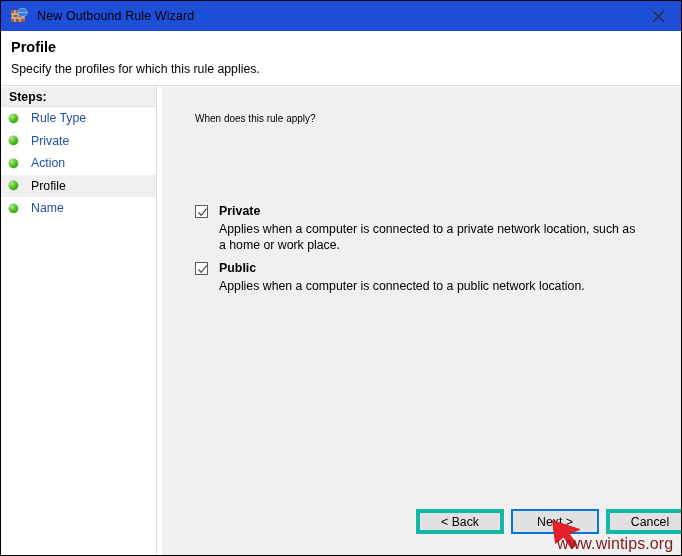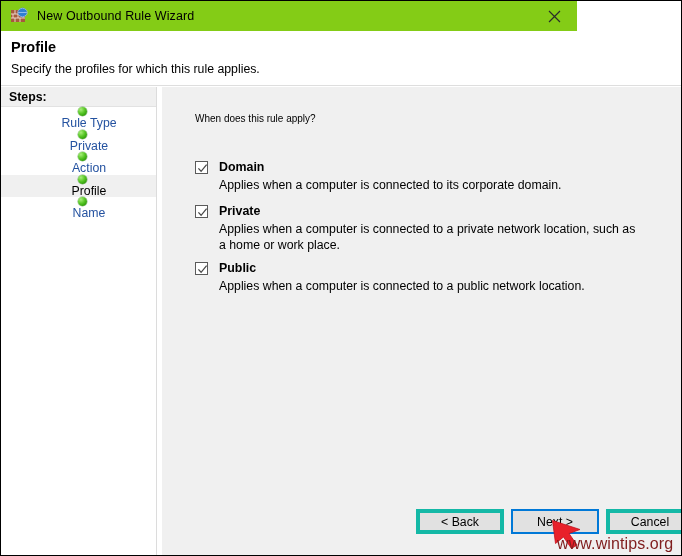--- a/index.html
+++ b/index.html
@@ -19,23 +19,23 @@
     box-sizing: border-box;
     border: 1px solid #000000;
     background: #ffffff;
     overflow: hidden;
   }
 
   
   #titlebar {
     position: absolute;
     left: 0; top: 0;
-    width: 576px;
+    width: 680px;
     height: 30px;
-    background: #84cc16;
+    background: #1d4ed8;
     display: flex;
     align-items: center;
   }
   #title-icon {
     margin-left: 9px;
     width: 18px;
     height: 18px;
     position: relative;
     flex: none;
   }
@@ -105,21 +105,20 @@
     font-size: 12.3px;
     font-weight: bold;
     color: #000000;
   }
   .step-row {
     height: 22.5px;
     display: flex;
     align-items: center;
     box-sizing: border-box;
     padding-left: 8px;
-    flex-direction: column;
   }
   .step-row.active {
     background: #f0f0f0;
   }
   .step-bullet {
     width: 9px;
     height: 9px;
     border-radius: 50%;
     flex: none;
     background: radial-gradient(circle at 32% 28%, #a8ee7a 0%, #56c524 45%, #2f9a0b 78%, #1f7a06 100%);
@@ -303,31 +302,20 @@
     <div class="step-row">
       <span class="step-bullet"></span>
       <span class="step-label">Name</span>
     </div>
   </div>
 
   <div id="main">
 
     <div id="question">When does this rule apply?</div>
 
-    <div class="opt-group" style="top:73px">
-      <div class="opt-head">
-        <span class="cb">
-          <svg width="11" height="11" viewBox="0 0 11 11">
-            <path d="M1.4 5.4 L4.1 8.3 L9.6 1.6" stroke="#4a4a4a" stroke-width="1.25" fill="none"></path>
-          </svg>
-        </span>
-        <span class="opt-title">Domain</span>
-      </div>
-      <div class="opt-desc">Applies when a computer is connected to its corporate domain.</div>
-    </div>
 
     <div class="opt-group" style="top:117px">
       <div class="opt-head">
         <span class="cb">
           <svg width="11" height="11" viewBox="0 0 11 11">
             <path d="M1.4 5.4 L4.1 8.3 L9.6 1.6" stroke="#4a4a4a" stroke-width="1.25" fill="none"></path>
           </svg>
         </span>
         <span class="opt-title">Private</span>
       </div>

